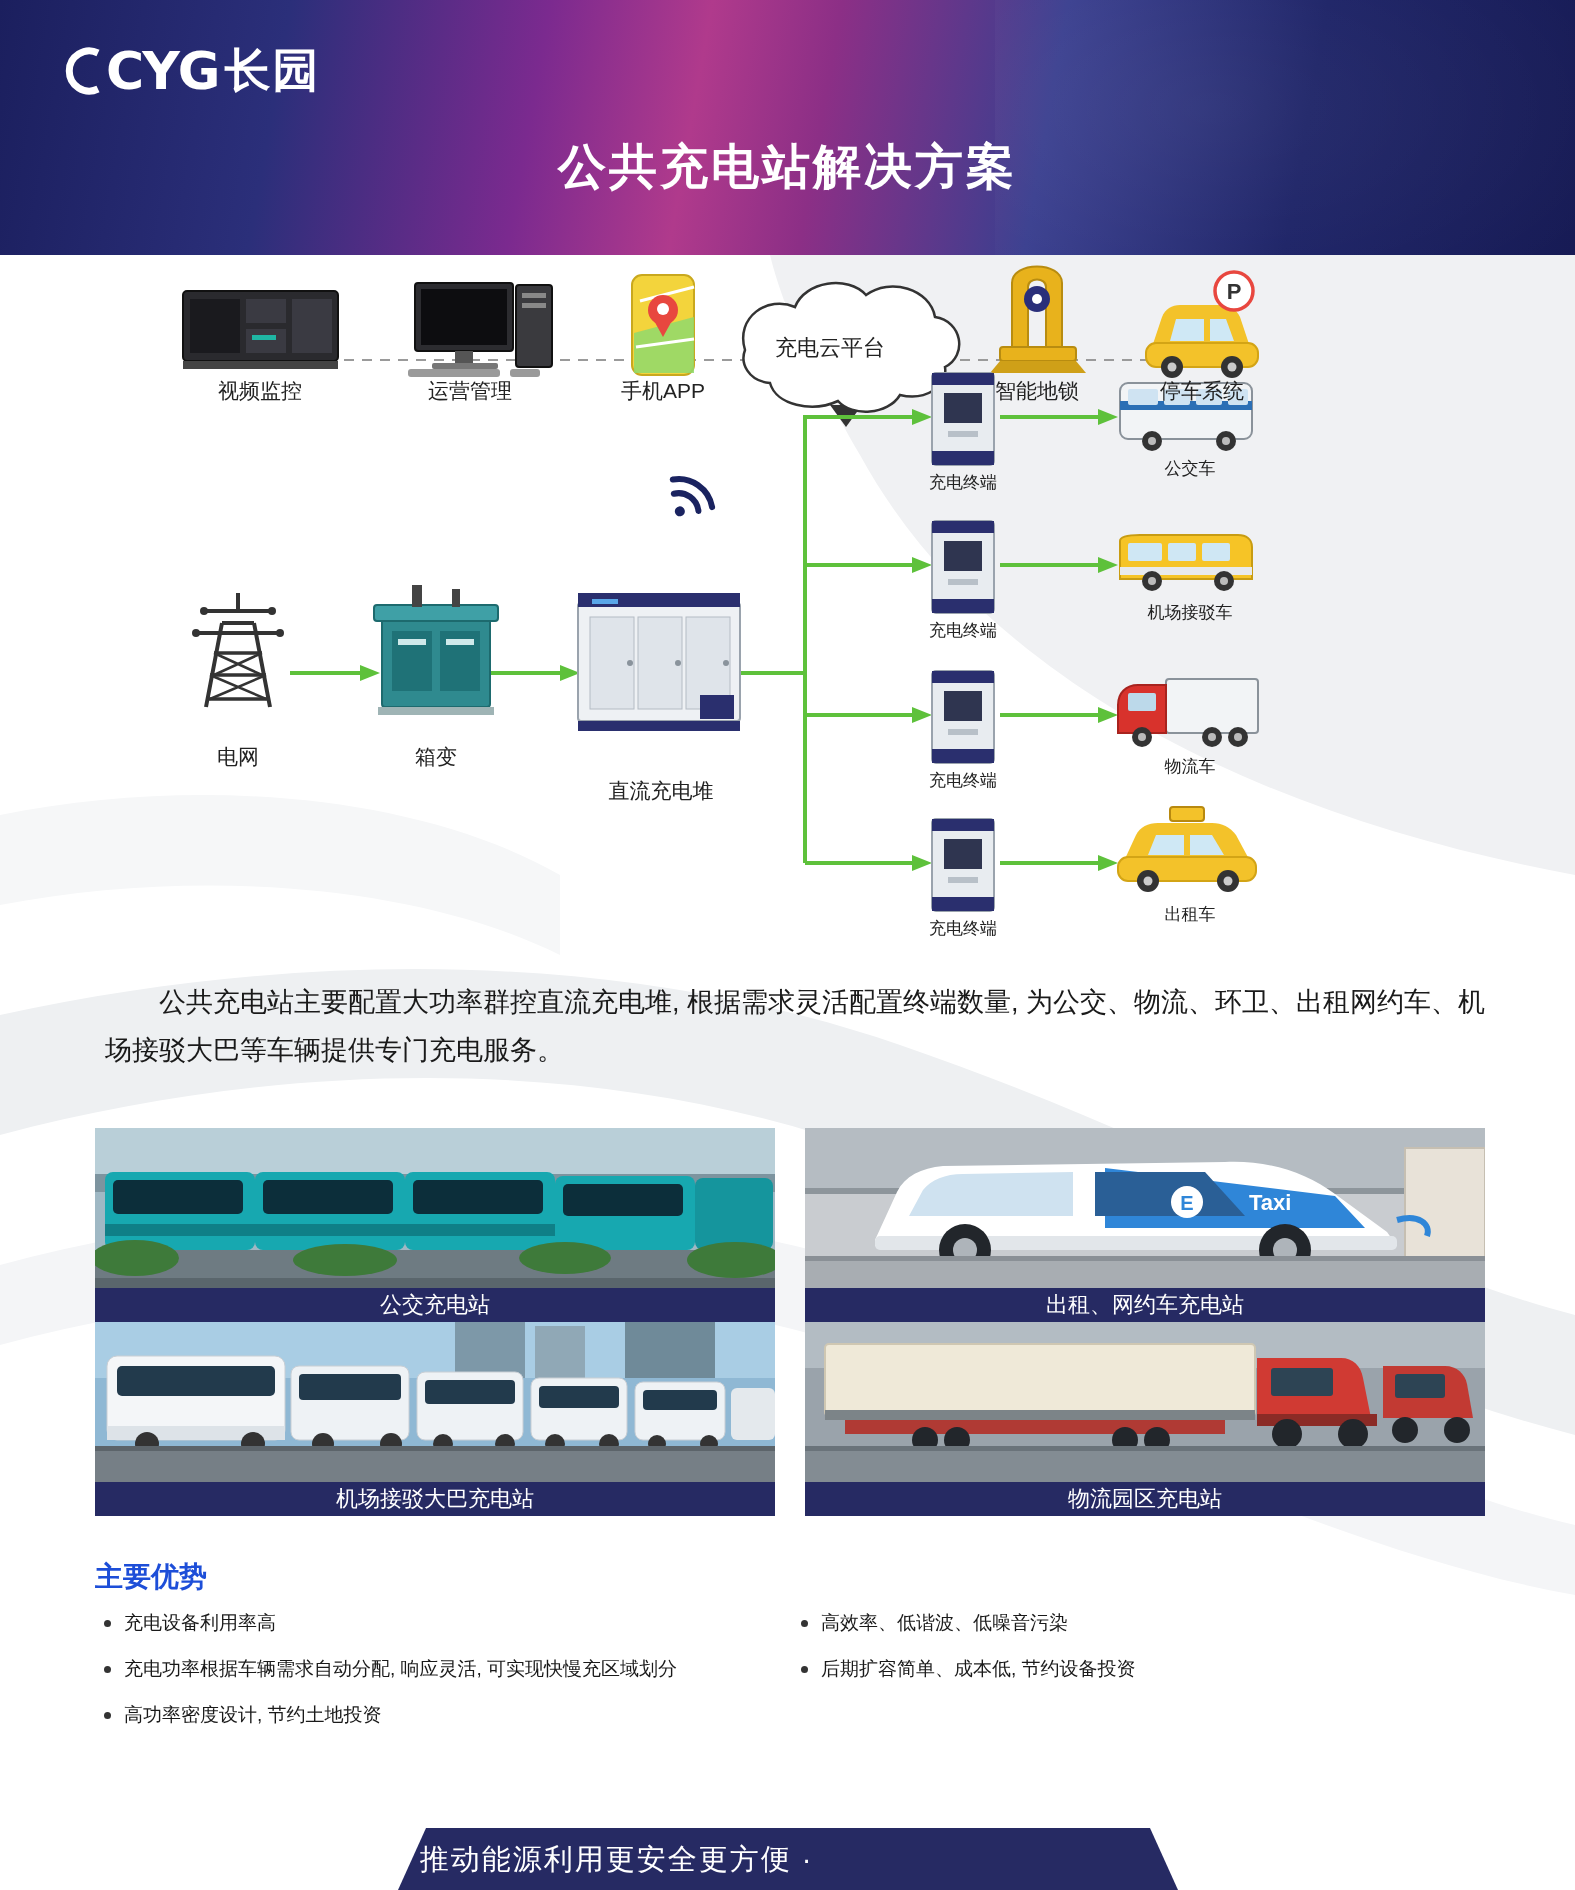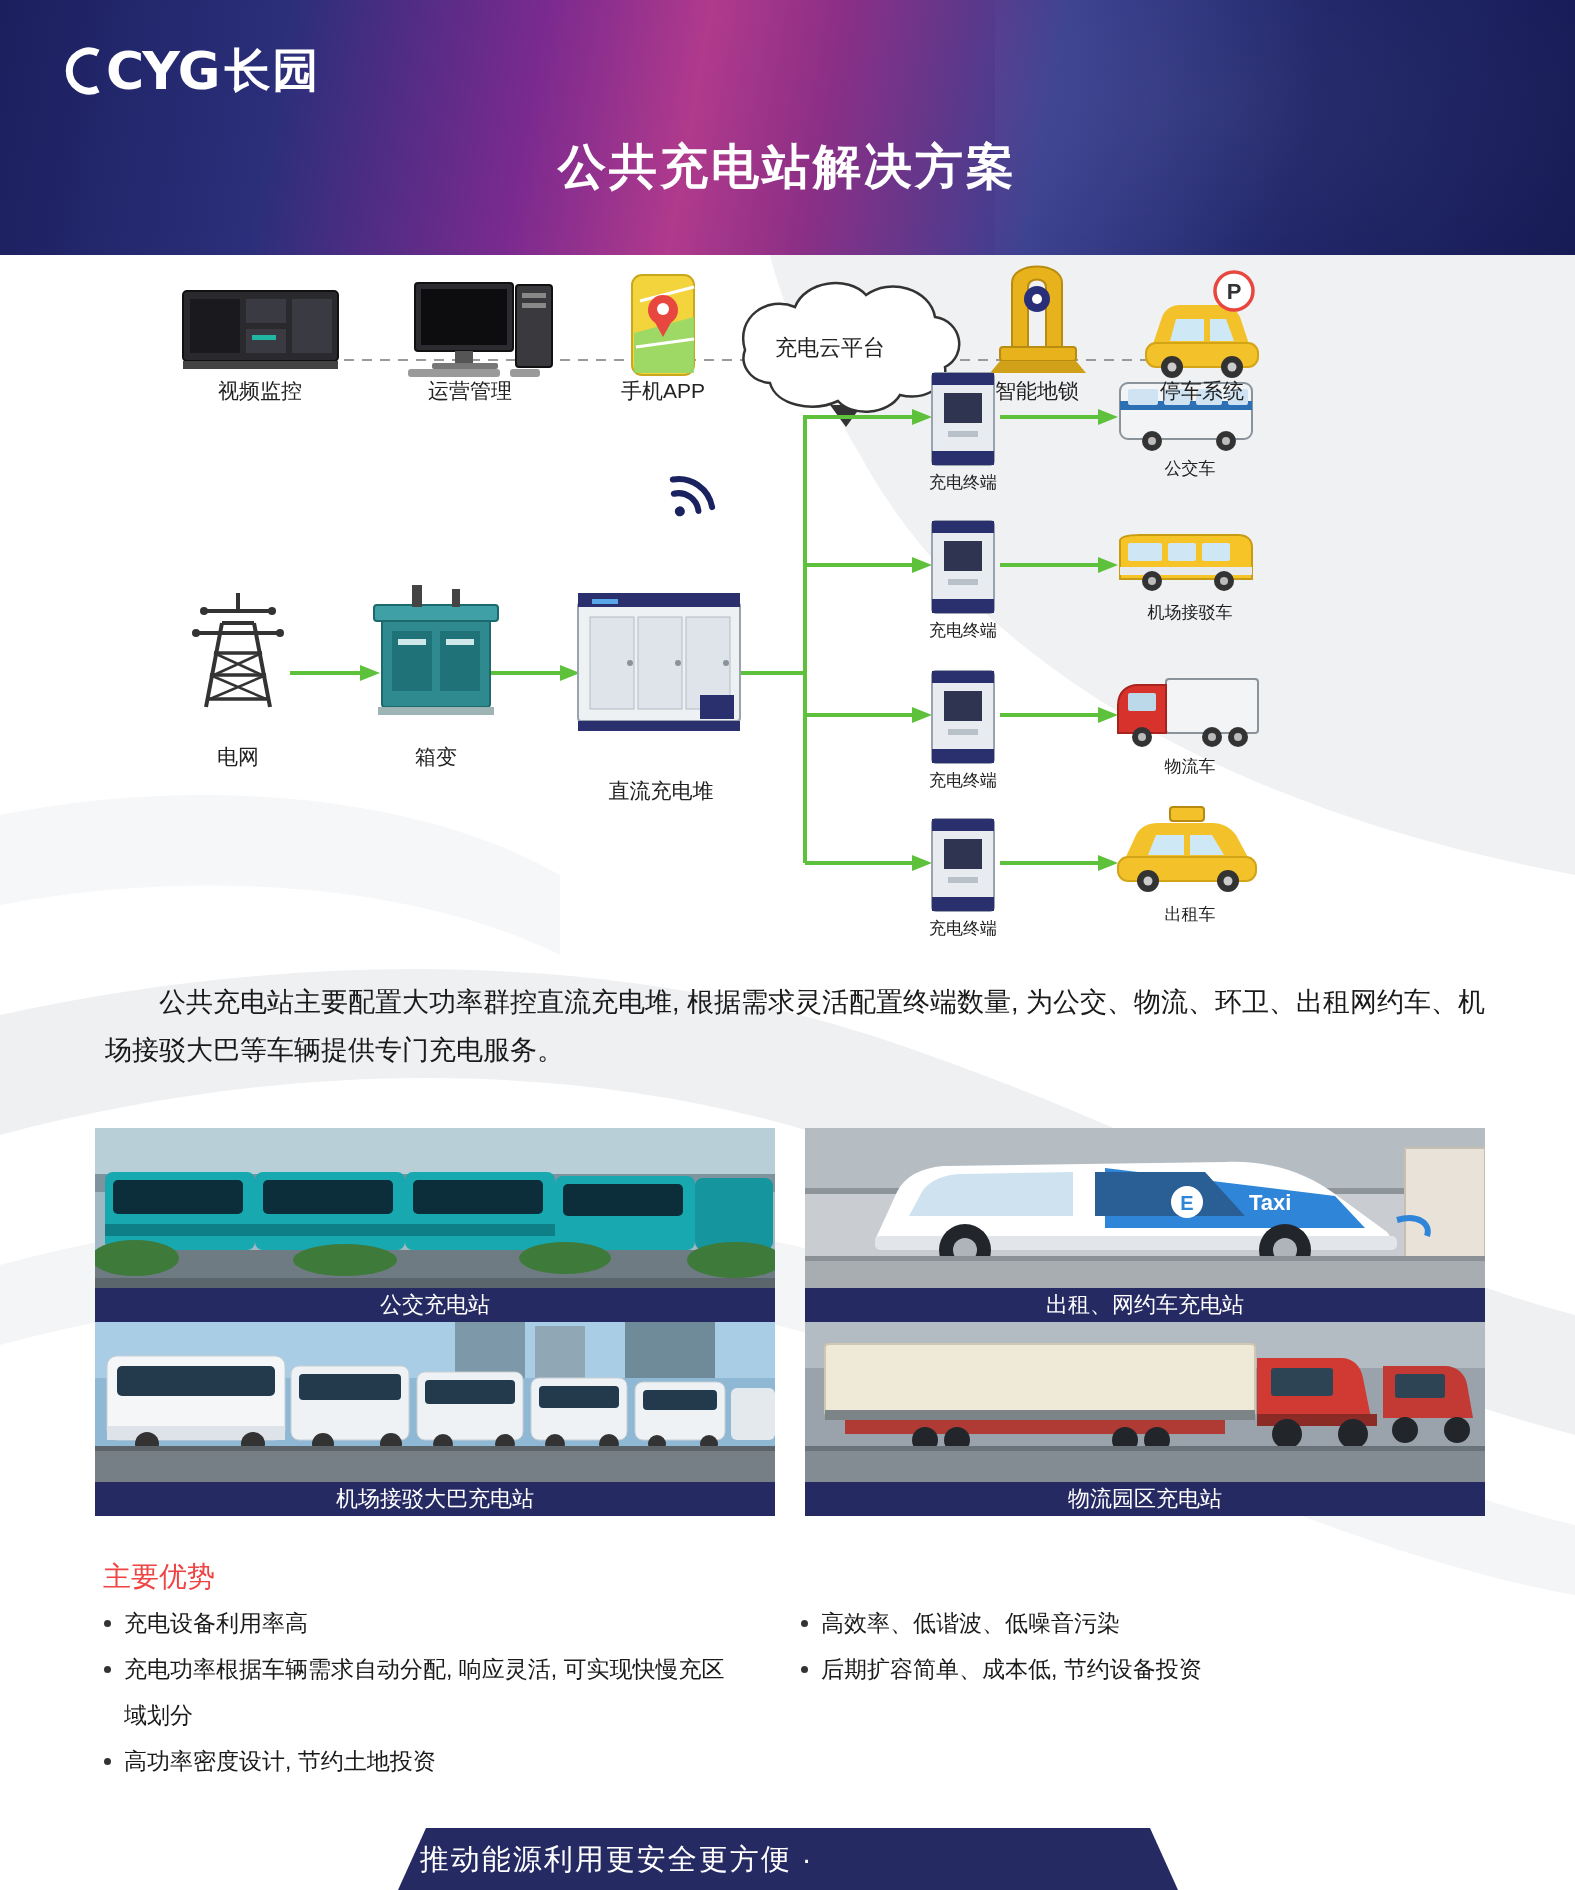--- a/index.html
+++ b/index.html
@@ -55,23 +55,23 @@
   
   .photos{position:absolute;left:95px;top:1128px;width:1390px;z-index:3;}
   .photo-card{position:absolute;width:680px;}
   .photo-img{width:680px;height:160px;position:relative;overflow:hidden;}
   .photo-cap{
     width:680px;height:34px;line-height:34px;background:#262a63;color:#fff;
     font-size:22px;text-align:center;
   }
   
   .adv-title{
-    position:absolute;left:95px;top:1558px;font-size:28px;font-weight:normal;color:#ef4444;margin-left:8px;
-  }
-  .adv-col{position:absolute;font-size:23px;line-height:46px;color:#1a1a1a;}
+    position:absolute;left:95px;top:1558px;font-size:28px;font-weight:bold;color:#1d4ed8;
+  }
+  .adv-col{position:absolute;font-size:19px;line-height:46px;color:#1a1a1a;}
   .adv-item{position:relative;padding-left:26px;}
   .adv-item::before{
     content:"";position:absolute;left:6px;top:20px;width:7px;height:7px;border-radius:50%;background:#333;
   }
   
   .footer{
     position:absolute;left:0;bottom:0;width:1575px;height:62px;z-index:5;
   }
   .footer-bar{
     position:absolute;left:398px;bottom:0;width:780px;height:62px;background:#262a63;

